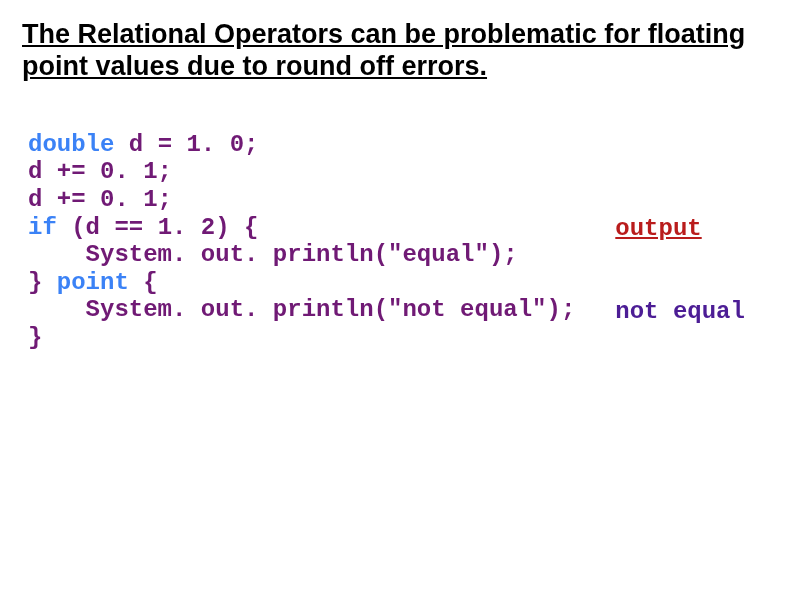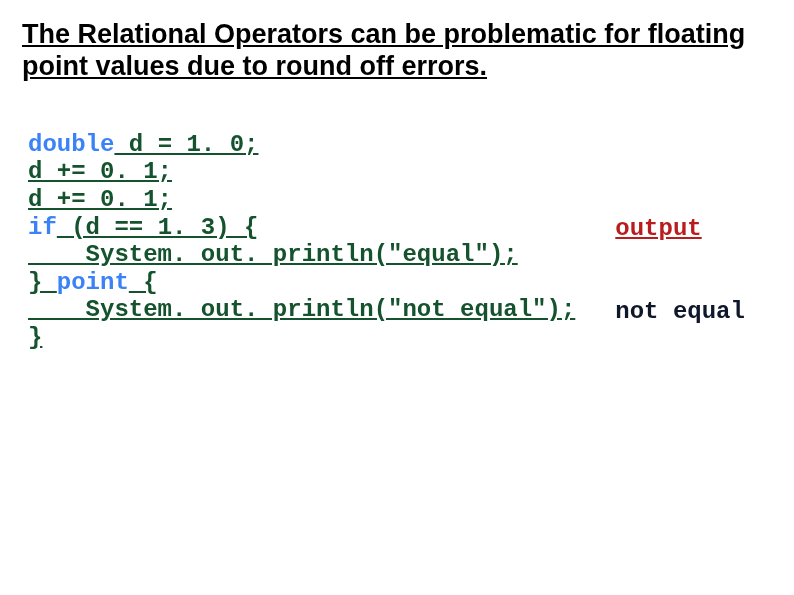--- a/index.html
+++ b/index.html
@@ -33,51 +33,51 @@
   }
   .code-block {
     font-family: "Courier New", Courier, monospace;
     font-size: 24px;
     font-weight: bold;
     white-space: pre;
     line-height: 1.15;
     padding-left: 6px;
   }
   .kw { color: #3b82f6; } 
-  .plain { color: #14532d; text-decoration: underline; }
+  .plain { color: #701a75; }
   .right-col {
     font-family: "Courier New", Courier, monospace;
     font-size: 24px;
     font-weight: bold;
     line-height: 1.15;
     margin-left: 40px;
     padding-top: 84px; 
   }
   .out-head {
     color: #b91c1c;
     text-decoration: underline;
     margin-bottom: 56px;
   }
   .out-val {
-    color: #0f172a;
+    color: #4c1d95;
   }
 </style>
 </head>
 <body>
 
 <div class="slide">
 
   <div class="title">The Relational Operators can be problematic for floating point values due to round off errors.</div>
 
   <div class="content-row">
 
     <div class="code-block"><span class="kw">double</span><span class="plain"> d = 1. 0;</span>
 <span class="plain">d += 0. 1;</span>
 <span class="plain">d += 0. 1;</span>
-<span class="kw">if</span><span class="plain"> (d == 1. 3) {</span>
+<span class="kw">if</span><span class="plain"> (d == 1. 2) {</span>
 <span class="plain">    System. out. println("equal");</span>
 <span class="plain">} </span><span class="kw">point</span><span class="plain"> {</span>
 <span class="plain">    System. out. println("not equal");</span>
 <span class="plain">}</span></div>
 
     <div class="right-col">
       <div class="out-head">output</div>
       <div class="out-val">not equal</div>
     </div>
 

